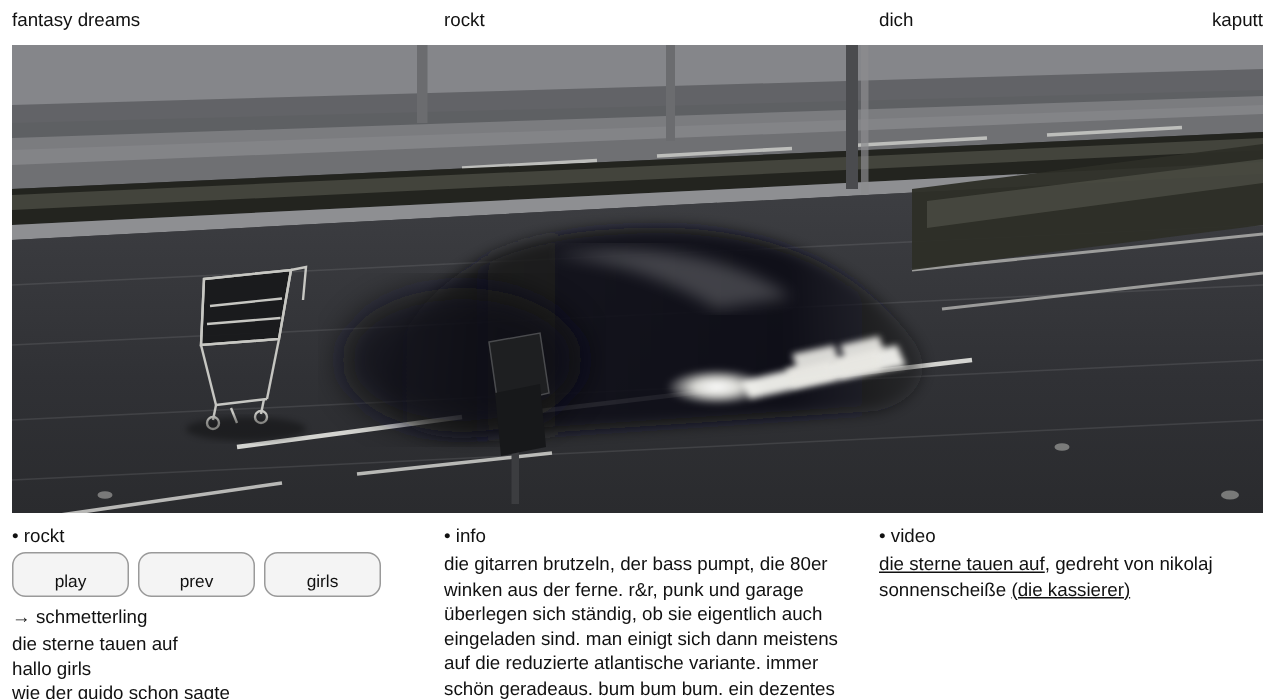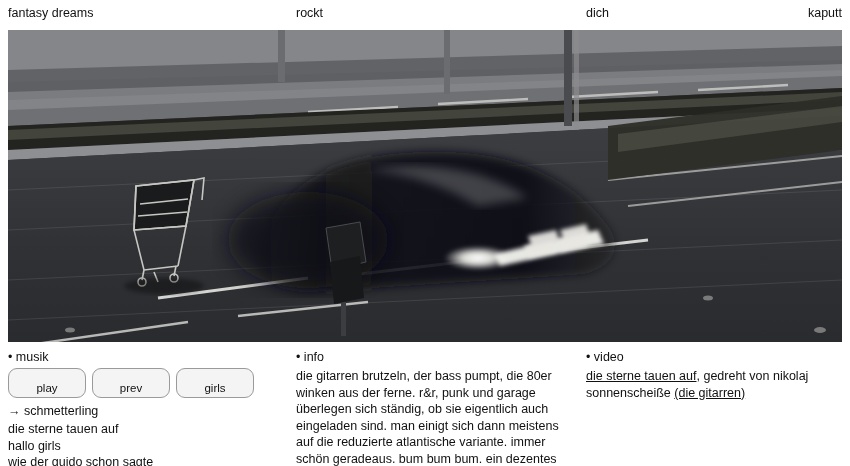--- a/index.html
+++ b/index.html
@@ -269,21 +269,21 @@
       <ellipse cx="700" cy="268" rx="5" ry="2.5"></ellipse>
       <ellipse cx="812" cy="300" rx="6" ry="3"></ellipse>
       <ellipse cx="62" cy="300" rx="5" ry="2.5"></ellipse>
     </g>
   </svg>
 </div>
 
 <div class="columns">
 
   <div class="col col-musik">
-    <div class="col-head">• musik</div>
+    <div class="col-head">• rockt</div>
     <div class="btn-row">
       <span class="pill">play</span>
       <span class="pill">prev</span>
       <span class="pill">girls</span>
     </div>
     <div class="arrow-line">→ schmetterling</div>
     <ul class="track-list">
       <li>die sterne tauen auf</li>
       <li>hallo girls</li>
       <li>wie der guido schon sagte</li>
@@ -293,17 +293,17 @@
   </div>
 
   <div class="col col-info">
     <div class="col-head">• info</div>
     <p class="info-text">die gitarren brutzeln, der bass pumpt, die 80er winken aus der ferne. r&amp;r, punk und garage überlegen sich ständig, ob sie eigentlich auch eingeladen sind. man einigt sich dann meistens auf die reduzierte atlantische variante. immer schön geradeaus. bum bum bum. ein dezentes angebertum in den brd-texten nebst sexuellen anspielungen und anderen schlüpfrigkeiten;</p>
   </div>
 
   <div class="col col-video">
     <div class="col-head">• video</div>
     <p class="video-text"><span class="ul-link">die sterne tauen auf</span><span>, gedreht von nikolaj sonnenscheiße</span>
-      <span class="ul-link">(die gitarren)</span>
+      <span class="ul-link">(die kassierer)</span>
     </p>
   </div>
 
 </div>
 
 </body></html>

